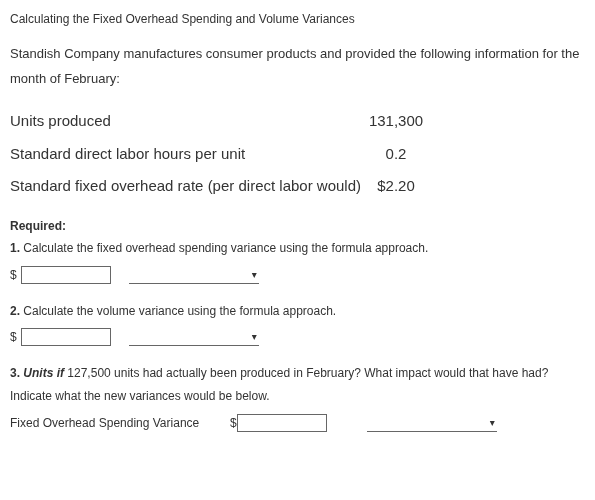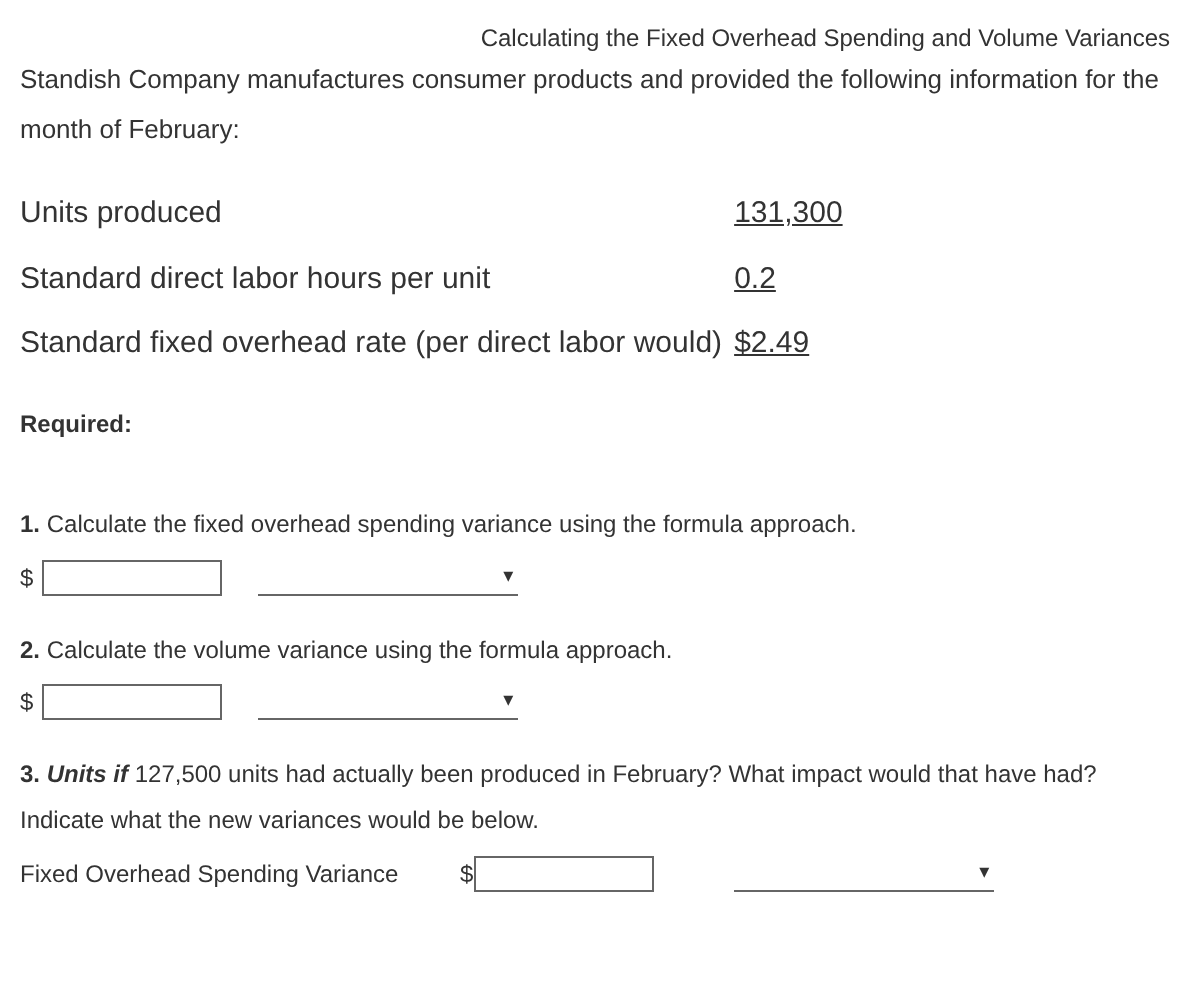--- a/index.html
+++ b/index.html
@@ -7,44 +7,43 @@
     font-size: 12px;
     color: #333;
     margin: 0;
     padding: 10px;
     width: 595px;
     box-sizing: border-box;
     line-height: 1.5;
   }
   .title {
     font-size: 12px;
-    text-align: right;
+    margin-bottom: 14px;
   }
   .intro {
     font-size: 13px;
     margin-bottom: 14px;
     line-height: 1.9;
   }
   .data-table {
     width: 100%;
     border-collapse: collapse;
     margin-bottom: 14px;
   }
   .data-table td {
     padding: 5px 0;
     font-size: 15px;
   }
   .data-table td.val {
-    text-align: left;
+    text-align: center;
     padding-right: 160px;
-    text-decoration: underline;
   }
   .required {
     font-weight: bold;
-    margin-bottom: 30px;
+    margin-bottom: 2px;
   }
   .question {
     margin-bottom: 6px;
     line-height: 1.9;
   }
   .question b {
     font-weight: bold;
   }
   .input-row {
     display: flex;
@@ -104,21 +103,21 @@
       <tr>
     <td>Units produced</td>
     <td class="val">131,300</td>
   </tr>
   <tr>
     <td>Standard direct labor hours per unit</td>
     <td class="val">0.2</td>
   </tr>
   <tr>
     <td>Standard fixed overhead rate (per direct labor would)</td>
-    <td class="val">$2.49</td>
+    <td class="val">$2.20</td>
   </tr>
 </tbody>
   </table>
 
 <div class="required">Required:</div>
 
 <div class="question">
   <b>1.</b><span> Calculate the fixed overhead spending variance using the formula approach.</span>
 </div>
 <div class="input-row">

